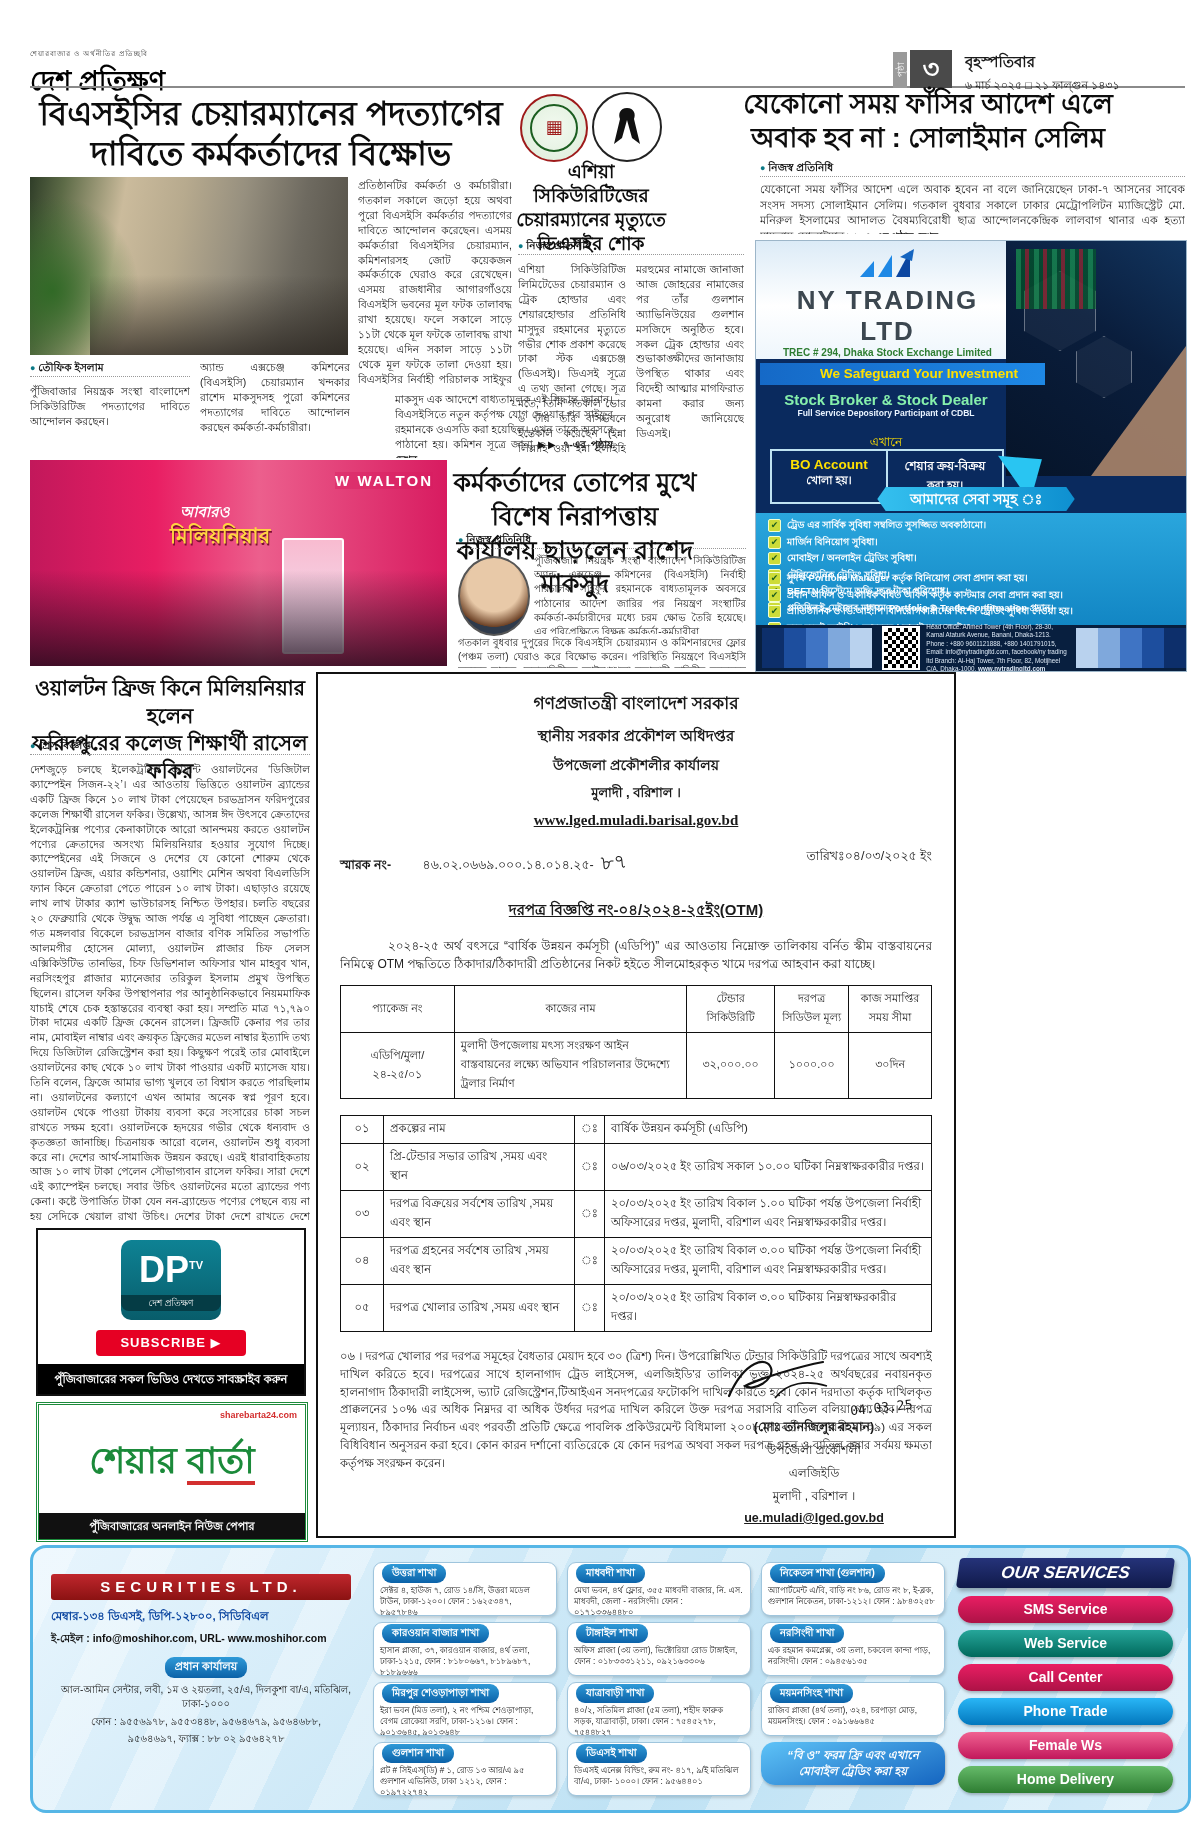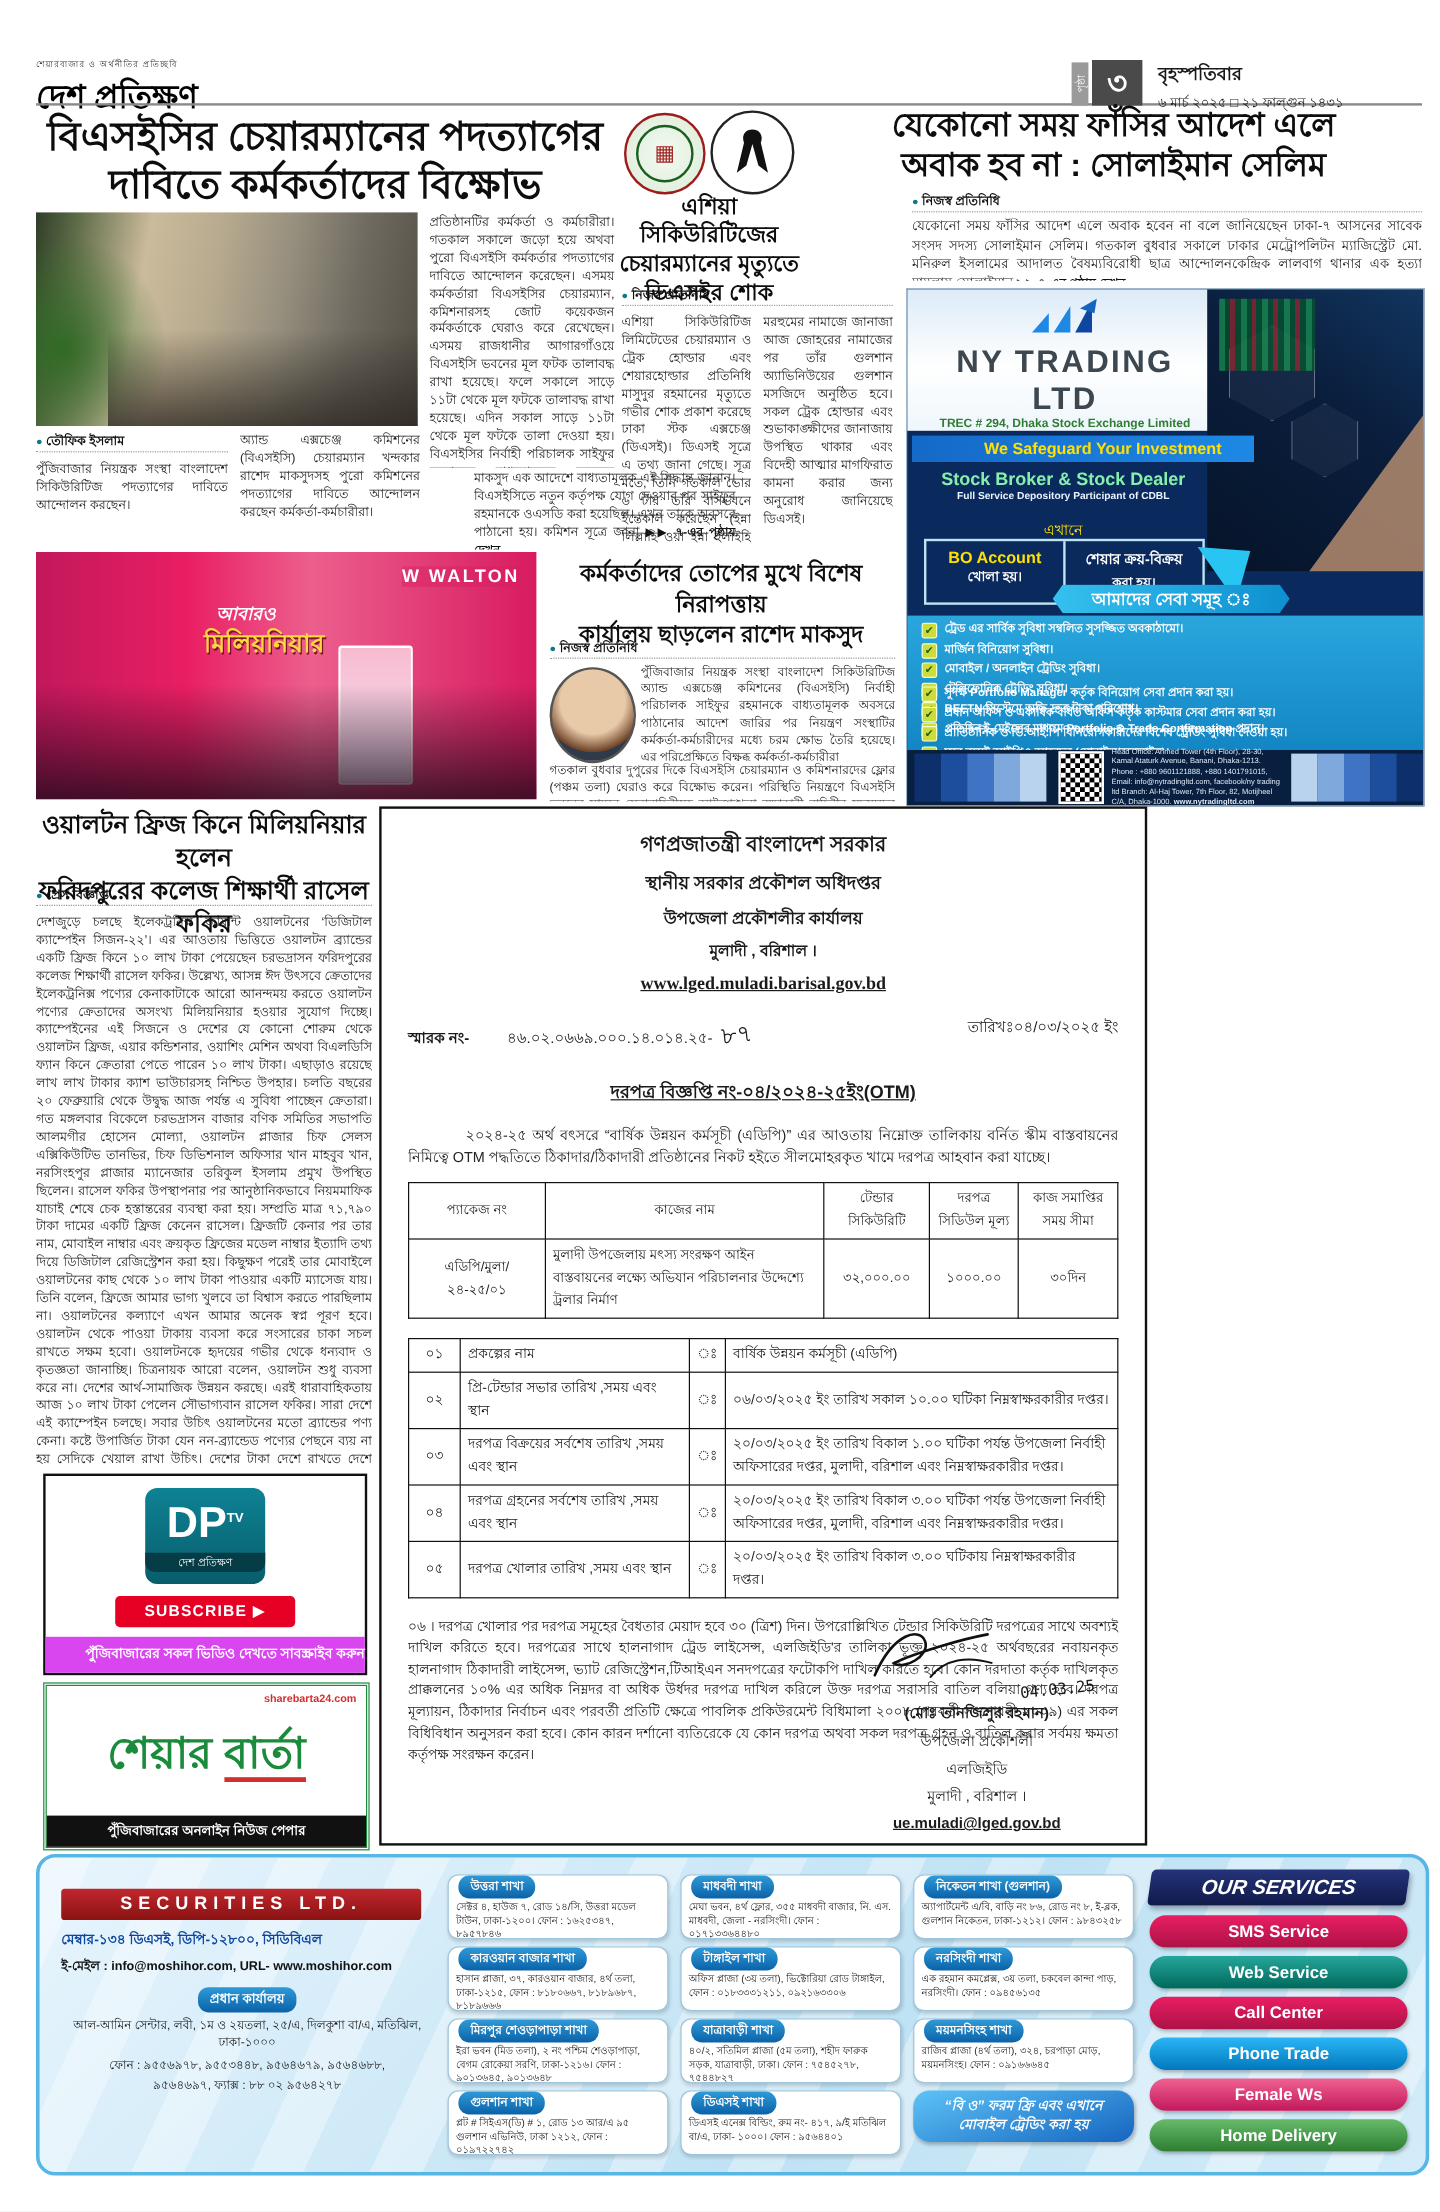--- a/index.html
+++ b/index.html
@@ -67,21 +67,21 @@
   .svc-teal{background:linear-gradient(180deg,#26a69a,#00695c);}
   .svc-blue{background:linear-gradient(180deg,#29b6f6,#0277bd);}
   .svc-rose{background:linear-gradient(180deg,#f06292,#c2185b);}
   .svc-green{background:linear-gradient(180deg,#66bb6a,#2e7d32);}
   .ourserv{background:linear-gradient(180deg,#25337a,#101a4a);color:#fff;font-weight:bold;font-style:italic;font-size:17px;text-align:center;line-height:30px;transform:skewX(-8deg);border-radius:4px;box-shadow:2px 3px 4px rgba(0,0,0,.3);}
   .bubble{background:linear-gradient(160deg,#5ec3f7,#1565c0);border-radius:14px;color:#fff;font-weight:bold;font-style:italic;font-size:11.5px;text-align:center;padding:6px 8px;line-height:1.35;box-shadow:1px 2px 3px rgba(0,0,0,.25);}
   
   .dpbox{border:2px solid #111;background:#fff;}
   .dplogo{background:linear-gradient(180deg,#0e8294,#085d6b);border-radius:10px;color:#fff;text-align:center;}
   .subs{background:#e60023;color:#fff;font-weight:bold;font-size:13px;letter-spacing:1px;text-align:center;line-height:26px;border-radius:4px;cursor:pointer;}
-  .dpstrip{background:#d946ef;color:#fff;font-weight:bold;font-size:11.5px;text-align:right;line-height:30px;}
+  .dpstrip{background:#000000;color:#fff;font-weight:bold;font-size:11.5px;text-align:center;line-height:30px;}
   .sbbox{border:3px double #1b8a3a;background:#fff;}
   .sbstrip{background:#111;color:#fff;font-weight:bold;font-size:11px;text-align:center;line-height:26px;}
   .u{text-decoration:underline;}
 </style>
 </head>
 <body>
 
 <div id="page">
 
   <div class="abs" style="left:30px;top:48px;">
@@ -263,21 +263,21 @@
   <div class="abs photo" style="left:30px;top:460px;width:417px;height:206px;background:linear-gradient(90deg,#c2185b,#e91e63 30%,#ec5f8d 55%,#d81b60);">
     <div class="abs" style="right:14px;top:12px;background:rgba(216,27,96,.4);color:#fff;font-weight:bold;font-size:15px;letter-spacing:2px;">
       <span style="color:#fff;">W</span> <span>WALTON</span>
     </div>
     <div class="abs" style="left:150px;top:40px;color:#fff;font-size:15px;font-style:italic;font-weight:bold;">আবারও</div>
     <div class="abs" style="left:140px;top:60px;color:#ffd740;font-size:21px;font-weight:bold;text-shadow:1px 2px 0 #7b1030;">মিলিয়নিয়ার</div>
     <div class="abs" style="left:252px;top:78px;width:58px;height:112px;background:linear-gradient(180deg,#f8bbd0,#f3e5f5);border:2px solid #fff;border-radius:3px;"></div>
     <div class="abs" style="left:0;bottom:0;width:100%;height:96px;background:linear-gradient(0deg,rgba(30,10,25,.8),rgba(30,10,25,0));"></div>
   </div>
 
-  <div class="abs hl" style="left:455px;top:466px;width:292px;font-size:19px;line-height:1.35;">
+  <div class="abs hl" style="left:429px;top:466px;width:292px;font-size:25px;line-height:1.35;">
     <div>কর্মকর্তাদের তোপের মুখে বিশেষ নিরাপত্তায়</div>
     <div>কার্যালয় ছাড়লেন রাশেদ মাকসুদ</div>
   </div>
   <div class="abs byline" style="left:458px;top:532px;">
     <span class="dot">●</span> <span>নিজস্ব প্রতিনিধি</span>
   </div>
   <div class="abs dotrule" style="left:458px;top:548px;width:288px;"></div>
   <div class="abs" style="left:458px;top:556px;width:68px;height:76px;border-radius:50%;border:2px solid #555;background:radial-gradient(circle at 50% 35%,#e8c9a8 0 45%,#6d4226 70%,#2f3a4a 71%);"></div>
   <div class="abs news" style="left:534px;top:554px;width:212px;height:80px;font-size:10px;">পুঁজিবাজার নিয়ন্ত্রক সংস্থা বাংলাদেশ সিকিউরিটিজ অ্যান্ড এক্সচেঞ্জ কমিশনের (বিএসইসি) নির্বাহী পরিচালক সাইফুর রহমানকে বাধ্যতামূলক অবসরে পাঠানোর আদেশ জারির পর নিয়ন্ত্রণ সংস্থাটির কর্মকর্তা-কর্মচারীদের মধ্যে চরম ক্ষোভ তৈরি হয়েছে। এর পরিপ্রেক্ষিতে বিক্ষুব্ধ কর্মকর্তা-কর্মচারীরা</div>
   <div class="abs news" style="left:458px;top:636px;width:288px;height:32px;font-size:10px;">

